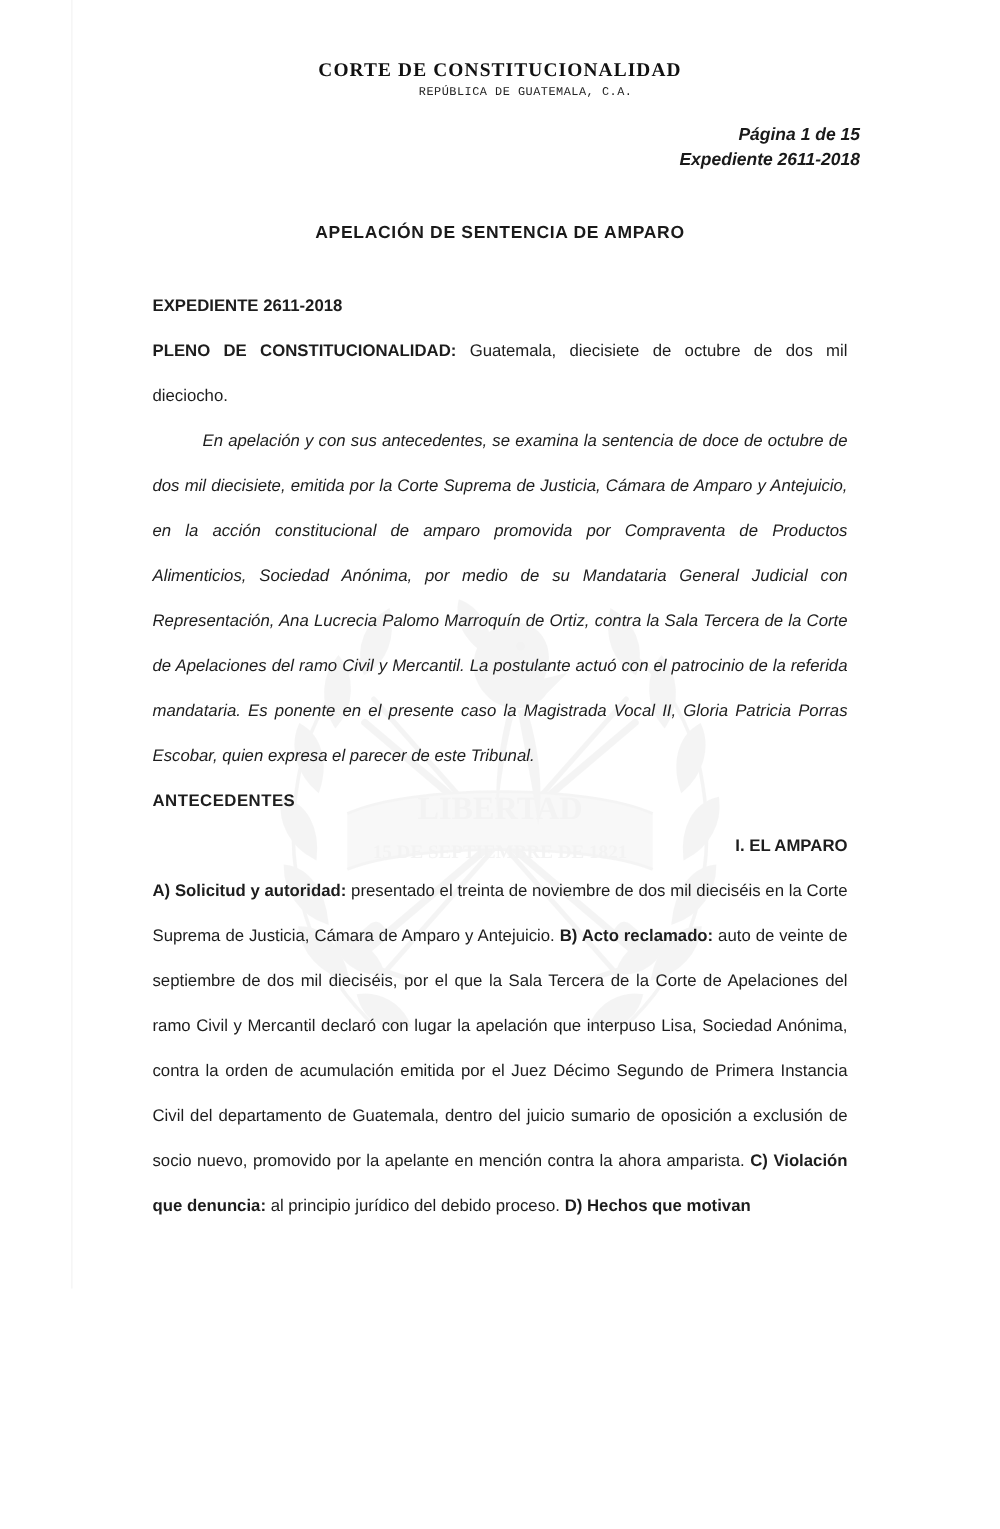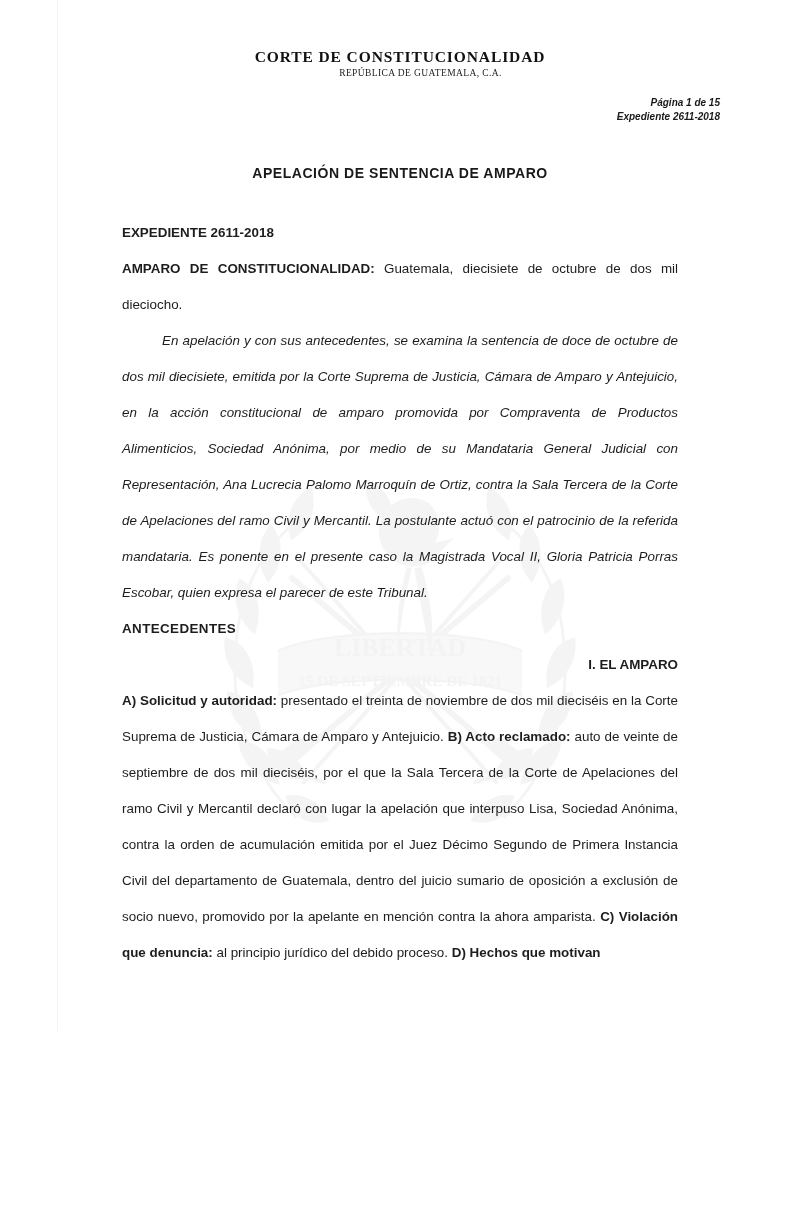--- a/index.html
+++ b/index.html
@@ -44,35 +44,35 @@
   }
   .court-name {
     font-family: "Liberation Serif", serif;
     font-size: 15.5px;
     font-weight: bold;
     letter-spacing: 0.9px;
     color: #111;
     line-height: 1.15;
   }
   .republic-name {
-    font-family: Liberation Serif, serif;
+    font-family: Liberation Mono, monospace;
     font-size: 9.5px;
     letter-spacing: 0.4px;
     color: #222;
     margin-top: 2px;
     padding-left: 41px;
   }
 
   .page-meta {
     position: relative;
     z-index: 2;
     margin-top: 18px;
-    padding-right: 80px;
+    padding-right: 112px;
     text-align: right;
-    font-size: 10px;
+    font-size: 14px;
     font-weight: bold;
     font-style: italic;
     line-height: 1.45;
     color: #1a1a1a;
   }
   .page-meta div { white-space: nowrap; }
 
   
   .doc-title {
     position: relative;
@@ -221,21 +221,21 @@
 
   <div class="doc-title">APELACIÓN DE SENTENCIA DE AMPARO</div>
 
   <div class="body-area">
 
     <p class="p left">
       <span class="bold">EXPEDIENTE 2611-2018</span>
     </p>
 
     <p class="p">
-      <span class="bold">AMPARO DE CONSTITUCIONALIDAD:</span><span> Guatemala, diecisiete de octubre de dos mil dieciocho.</span>
+      <span class="bold">PLENO DE CONSTITUCIONALIDAD:</span><span> Guatemala, diecisiete de octubre de dos mil dieciocho.</span>
     </p>
 
     <p class="p indent">En apelación y con sus antecedentes, se examina la sentencia de doce de octubre de dos mil diecisiete, emitida por la Corte Suprema de Justicia, Cámara de Amparo y Antejuicio, en la acción constitucional de amparo promovida por Compraventa de Productos Alimenticios, Sociedad Anónima, por medio de su Mandataria General Judicial con Representación, Ana Lucrecia Palomo Marroquín de Ortiz, contra la Sala Tercera de la Corte de Apelaciones del ramo Civil y Mercantil. La postulante actuó con el patrocinio de la referida mandataria. Es ponente en el presente caso la Magistrada Vocal II, Gloria Patricia Porras Escobar, quien expresa el parecer de este Tribunal.</p>
 
     <p class="section-head">ANTECEDENTES</p>
 
     <p class="sub-head">I. EL AMPARO</p>
 
     <p class="p">
       <span class="bold">A) Solicitud y autoridad:</span><span> presentado el treinta de noviembre de dos mil dieciséis en la Corte Suprema de Justicia, Cámara de Amparo y Antejuicio. </span><span class="bold">B) Acto reclamado:</span><span> auto de veinte de septiembre de dos mil dieciséis, por el que la Sala Tercera de la Corte de Apelaciones del ramo Civil y Mercantil declaró con lugar la apelación que interpuso Lisa, Sociedad Anónima, contra la orden de acumulación emitida por el Juez Décimo Segundo de Primera Instancia Civil del departamento de Guatemala, dentro del juicio sumario de oposición a exclusión de socio nuevo, promovido por la apelante en mención contra la ahora amparista. </span><span class="bold">C) Violación que denuncia:</span><span> al principio jurídico del debido proceso. </span><span class="bold">D) Hechos que motivan</span>

